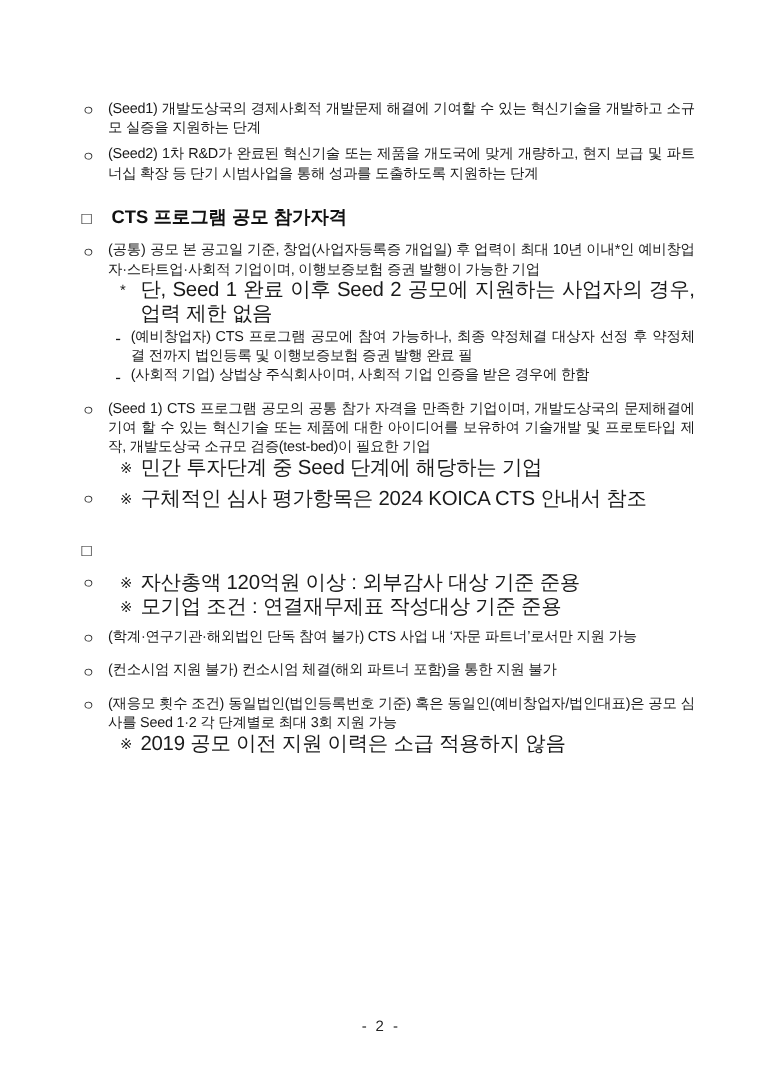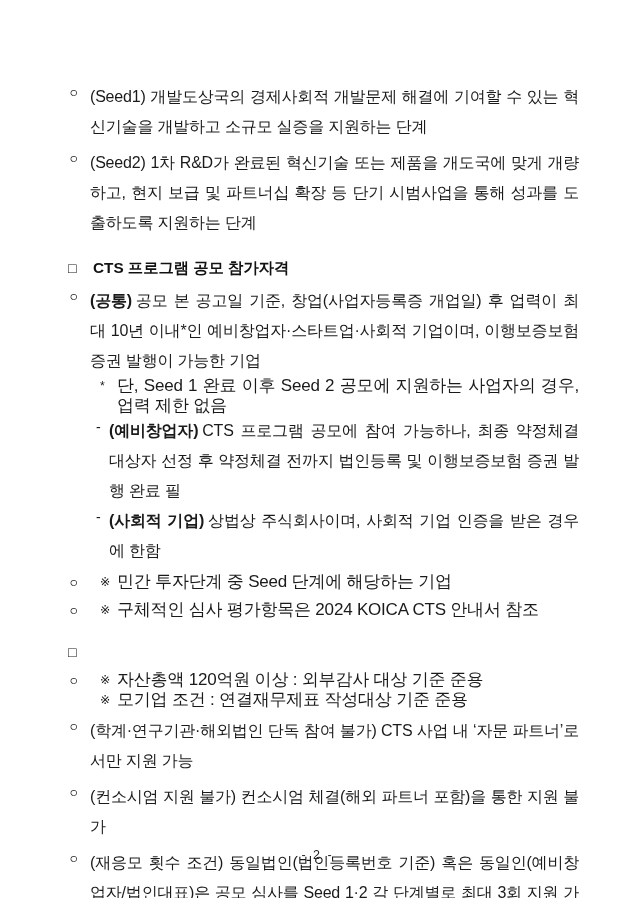--- a/index.html
+++ b/index.html
@@ -20,27 +20,27 @@
   }
   
   .bullet { display: flex; align-items: flex-start; margin: 0 0 6px 0; }
   .bm {
     flex: 0 0 22px;
     font-size: 11.5px;
     line-height: 22px;
   }
   .bbody { flex: 1 1 auto; min-width: 0; }
   .btxt {
-    font-size: 16px;
-    line-height: 30px;
+    font-size: 12px;
+    line-height: 16px;
     text-align: justify;
     word-break: break-all;
     letter-spacing: -0.2px;
   }
-  .b { font-weight: 700; margin-right: 4px; }
+  .b { font-weight: 400; margin-right: 4px; }
   
   .sub { display: flex; align-items: flex-start; }
   .sub.dash { margin-left: 6px; }
   .sub.dash .sm { flex: 0 0 13px; font-size: 14.2px; line-height: 22px; }
   .sub.note { margin-left: 10px; }
   .sub.note .sm { flex: 0 0 17px; font-size: 12.3px; line-height: 20px; }
   .ntxt {
     flex: 1 1 auto;
     font-size: 17px;
     line-height: 20px;
@@ -114,20 +114,21 @@
           <div class="sub dash">
             <span class="sm">-</span>
             <div class="btxt"><span class="b">(사회적 기업)</span><span>상법상 주식회사이며, 사회적 기업 인증을 받은 경우에 한함</span></div>
           </div>
         </div>
       </div>
 
       <div class="bullet">
         <span class="bm">ㅇ</span>
         <div class="bbody">
+          <div class="btxt"><span class="b">(Seed 1)</span><span>CTS 프로그램 공모의 공통 참가 자격을 만족한 기업이며, 개발도상국의 문제해결에 기여 할 수 있는 혁신기술 또는 제품에 대한 아이디어를 보유하여 기술개발 및 프로토타입 제작, 개발도상국 소규모 검증(test-bed)이 필요한 기업</span></div>
           <div class="sub note">
             <span class="sm">※</span>
             <div class="ntxt">민간 투자단계 중 Seed 단계에 해당하는 기업</div>
           </div>
         </div>
       </div>
 
       <div class="bullet">
         <span class="bm">ㅇ</span>
         <div class="bbody">

